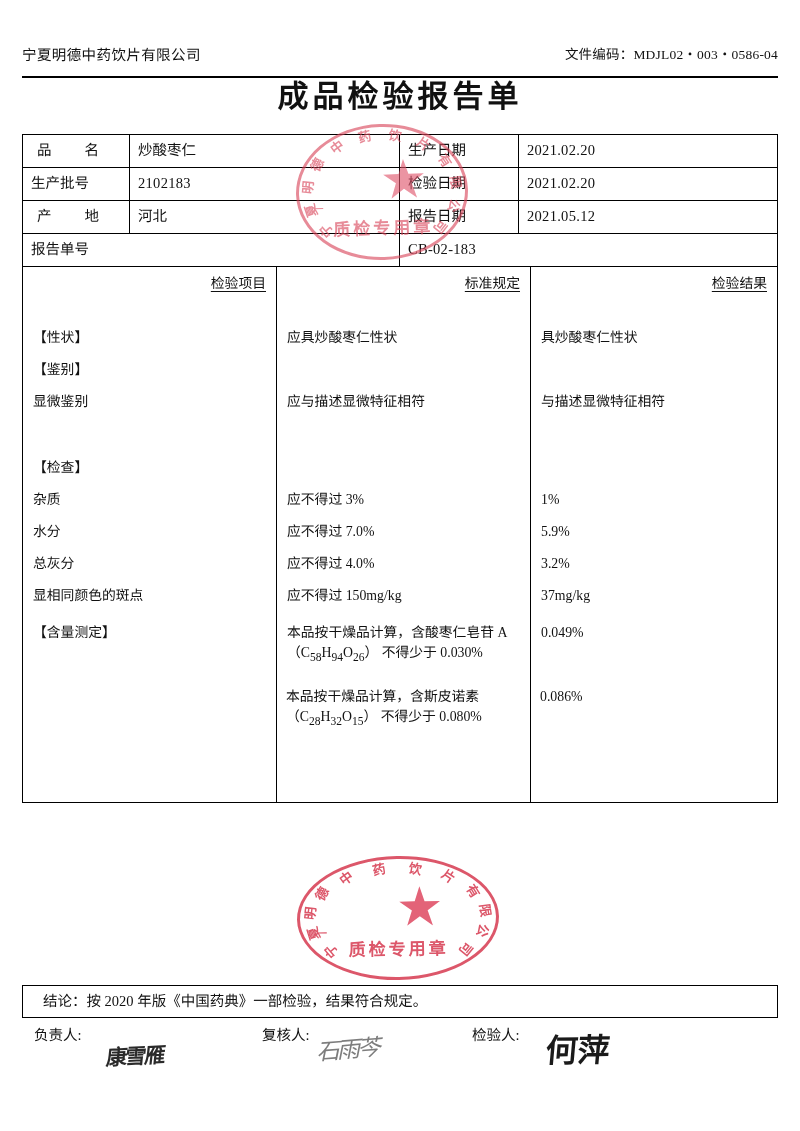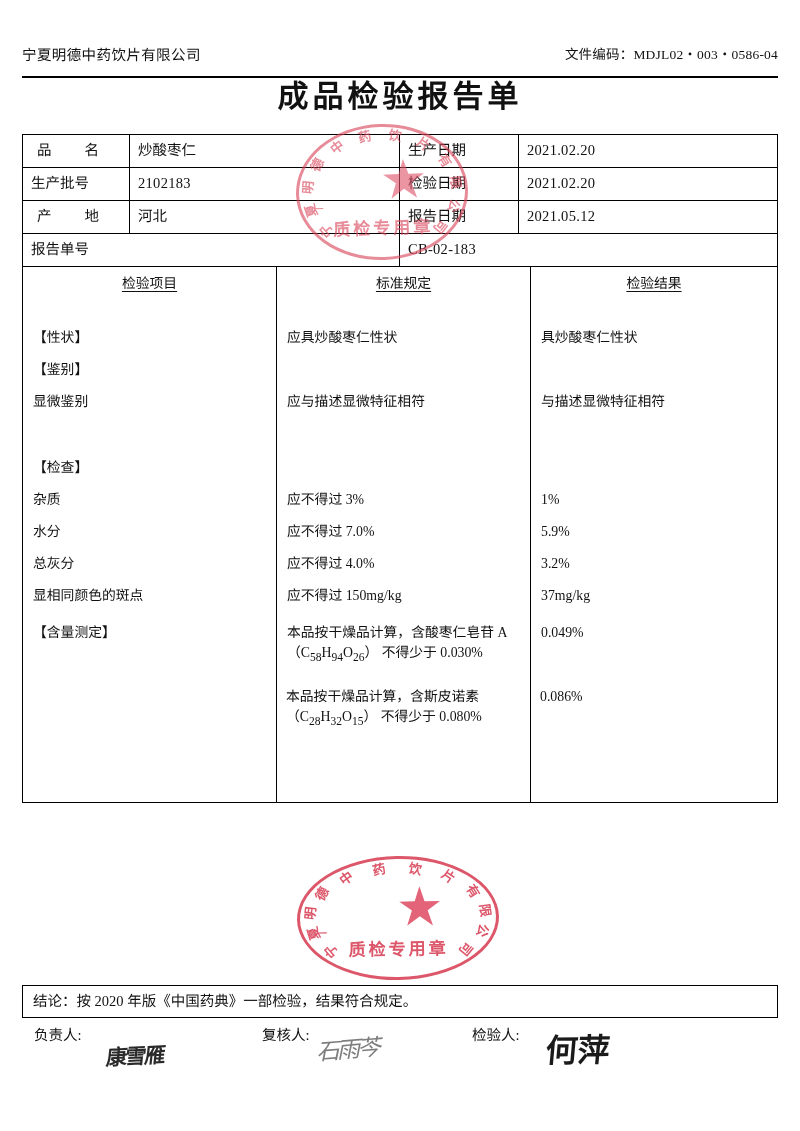--- a/index.html
+++ b/index.html
@@ -65,35 +65,35 @@
   
   #main-table{left:22px;top:266px;width:756px;}
   #main-table td{
     border-left:1px solid #000;border-right:1px solid #000;
     border-top:none;border-bottom:none;
     vertical-align:top;
     padding:0 10px;
     font-size:13.8px;
   }
   #main-table tr.head td{
-    text-align:center;
+    text-align:right;
     padding-top:7px;padding-bottom:4px;
     border-top:1px solid #000;
   }
   #main-table tr.last td{border-bottom:1px solid #000;padding-left:9px;}
   .u{
     text-decoration:underline;
     text-underline-offset:3px;
   }
   .row-h{height:32px;}
   .para{line-height:2.15;}
 
   
   #concl-table{left:22px;top:985px;width:756px;}
-  #concl-table td{height:31px;font-size:14.5px;padding-left:10px;}
+  #concl-table td{height:31px;font-size:14.5px;padding-left:20px;}
 
   
   .sigrow{position:absolute;left:0;top:1023px;width:800px;height:60px;}
   .sigblk{position:absolute;top:0;font-size:14.5px;white-space:nowrap;}
   .sig-n1{left:34px;}
   .sig-n2{left:262px;}
   .sig-n3{left:472px;}
   .sigmark{
     position:absolute;
     font-family:"DejaVu Serif",serif;

